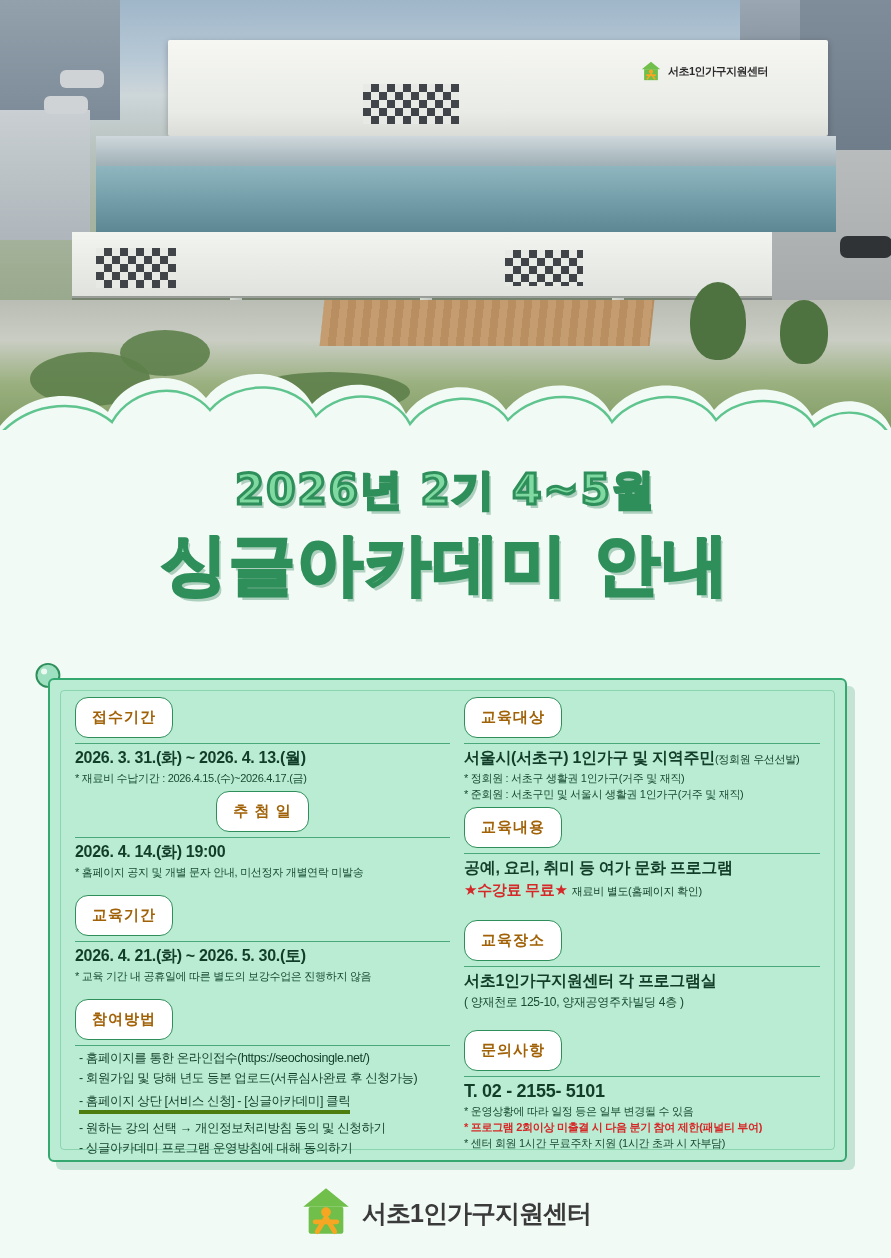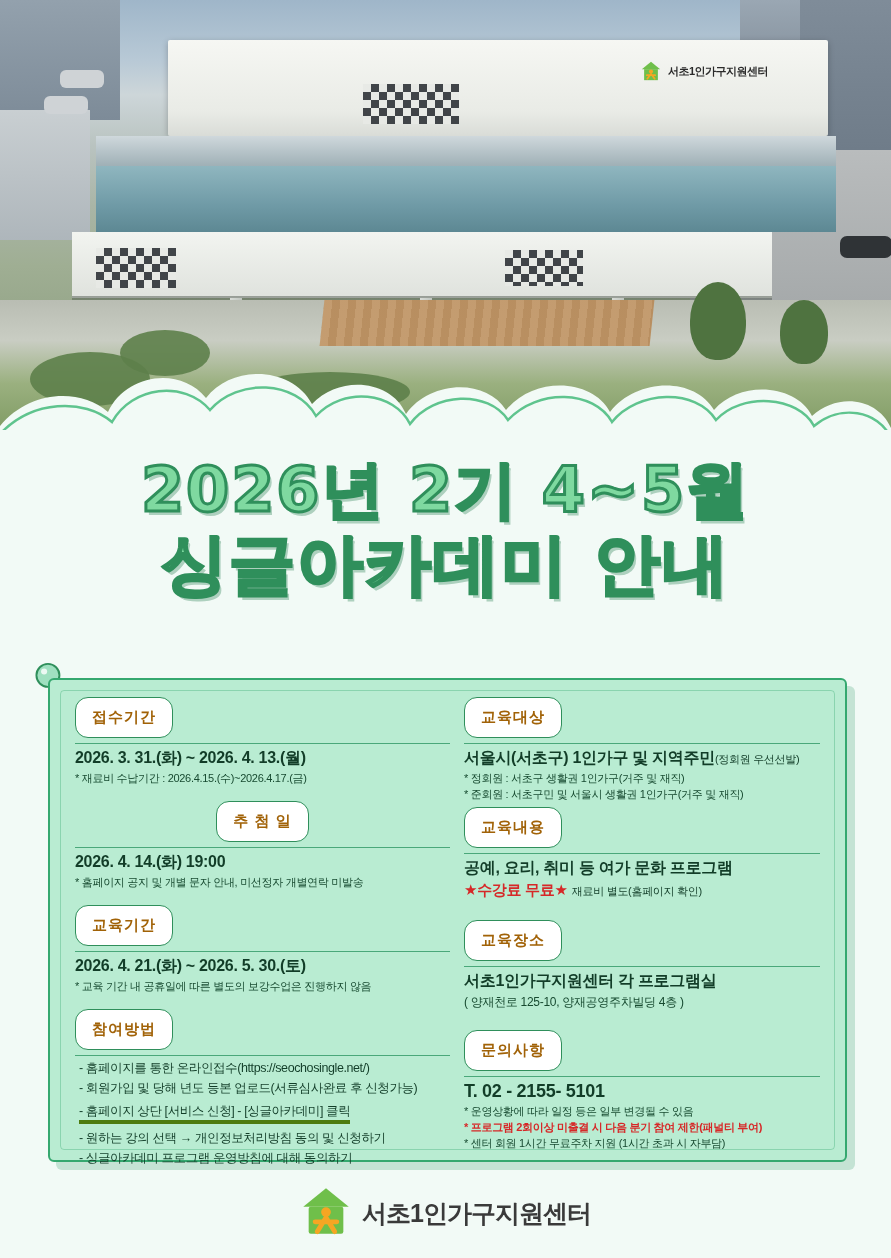--- a/index.html
+++ b/index.html
@@ -90,21 +90,21 @@
   
   .title-wrap{position:absolute;left:0;top:455px;width:891px;text-align:center;}
   .title-line{
     font-family:"DejaVu Sans","Liberation Sans",sans-serif;
     font-weight:bold;
     letter-spacing:2px;
     color:#7fd9a0;
     -webkit-text-stroke:3px #2f8f5b;
     text-shadow:3px 4px 0 rgba(45,130,85,.35);
   }
-  .t1{font-size:62px;line-height:70px;}
+  .t1{font-size:42px;line-height:70px;}
   .t2{font-size:66px;line-height:76px;margin-top:2px;}
 
   
   .panel{
     position:absolute;left:48px;top:678px;width:795px;height:480px;
     background:#b9ecd2;
     border:2px solid #35a86f;
     border-radius:6px;
     box-shadow:8px 8px 0 rgba(140,200,170,.45);
   }
@@ -222,21 +222,21 @@
 
         <div class="col left">
 
           <div class="block">
             <div class="block-head">접수기간</div>
             <div class="rule"></div>
             <div class="main-line">2026. 3. 31.(화) ~ 2026. 4. 13.(월)</div>
             <div class="sub">* 재료비 수납기간 : 2026.4.15.(수)~2026.4.17.(금)</div>
           </div>
 
-          <div class="block center-head" style="margin-top:10px;">
+          <div class="block center-head" style="margin-top:0;">
             <div class="block-head">추 첨 일</div>
             <div class="rule"></div>
             <div class="main-line" style="text-align:left;">2026. 4. 14.(화) 19:00</div>
             <div class="sub" style="text-align:left;">* 홈페이지 공지 및 개별 문자 안내, 미선정자 개별연락 미발송</div>
           </div>
 
           <div class="block" style="margin-top:10px;">
             <div class="block-head">교육기간</div>
             <div class="rule"></div>
             <div class="main-line">2026. 4. 21.(화) ~ 2026. 5. 30.(토)</div>

